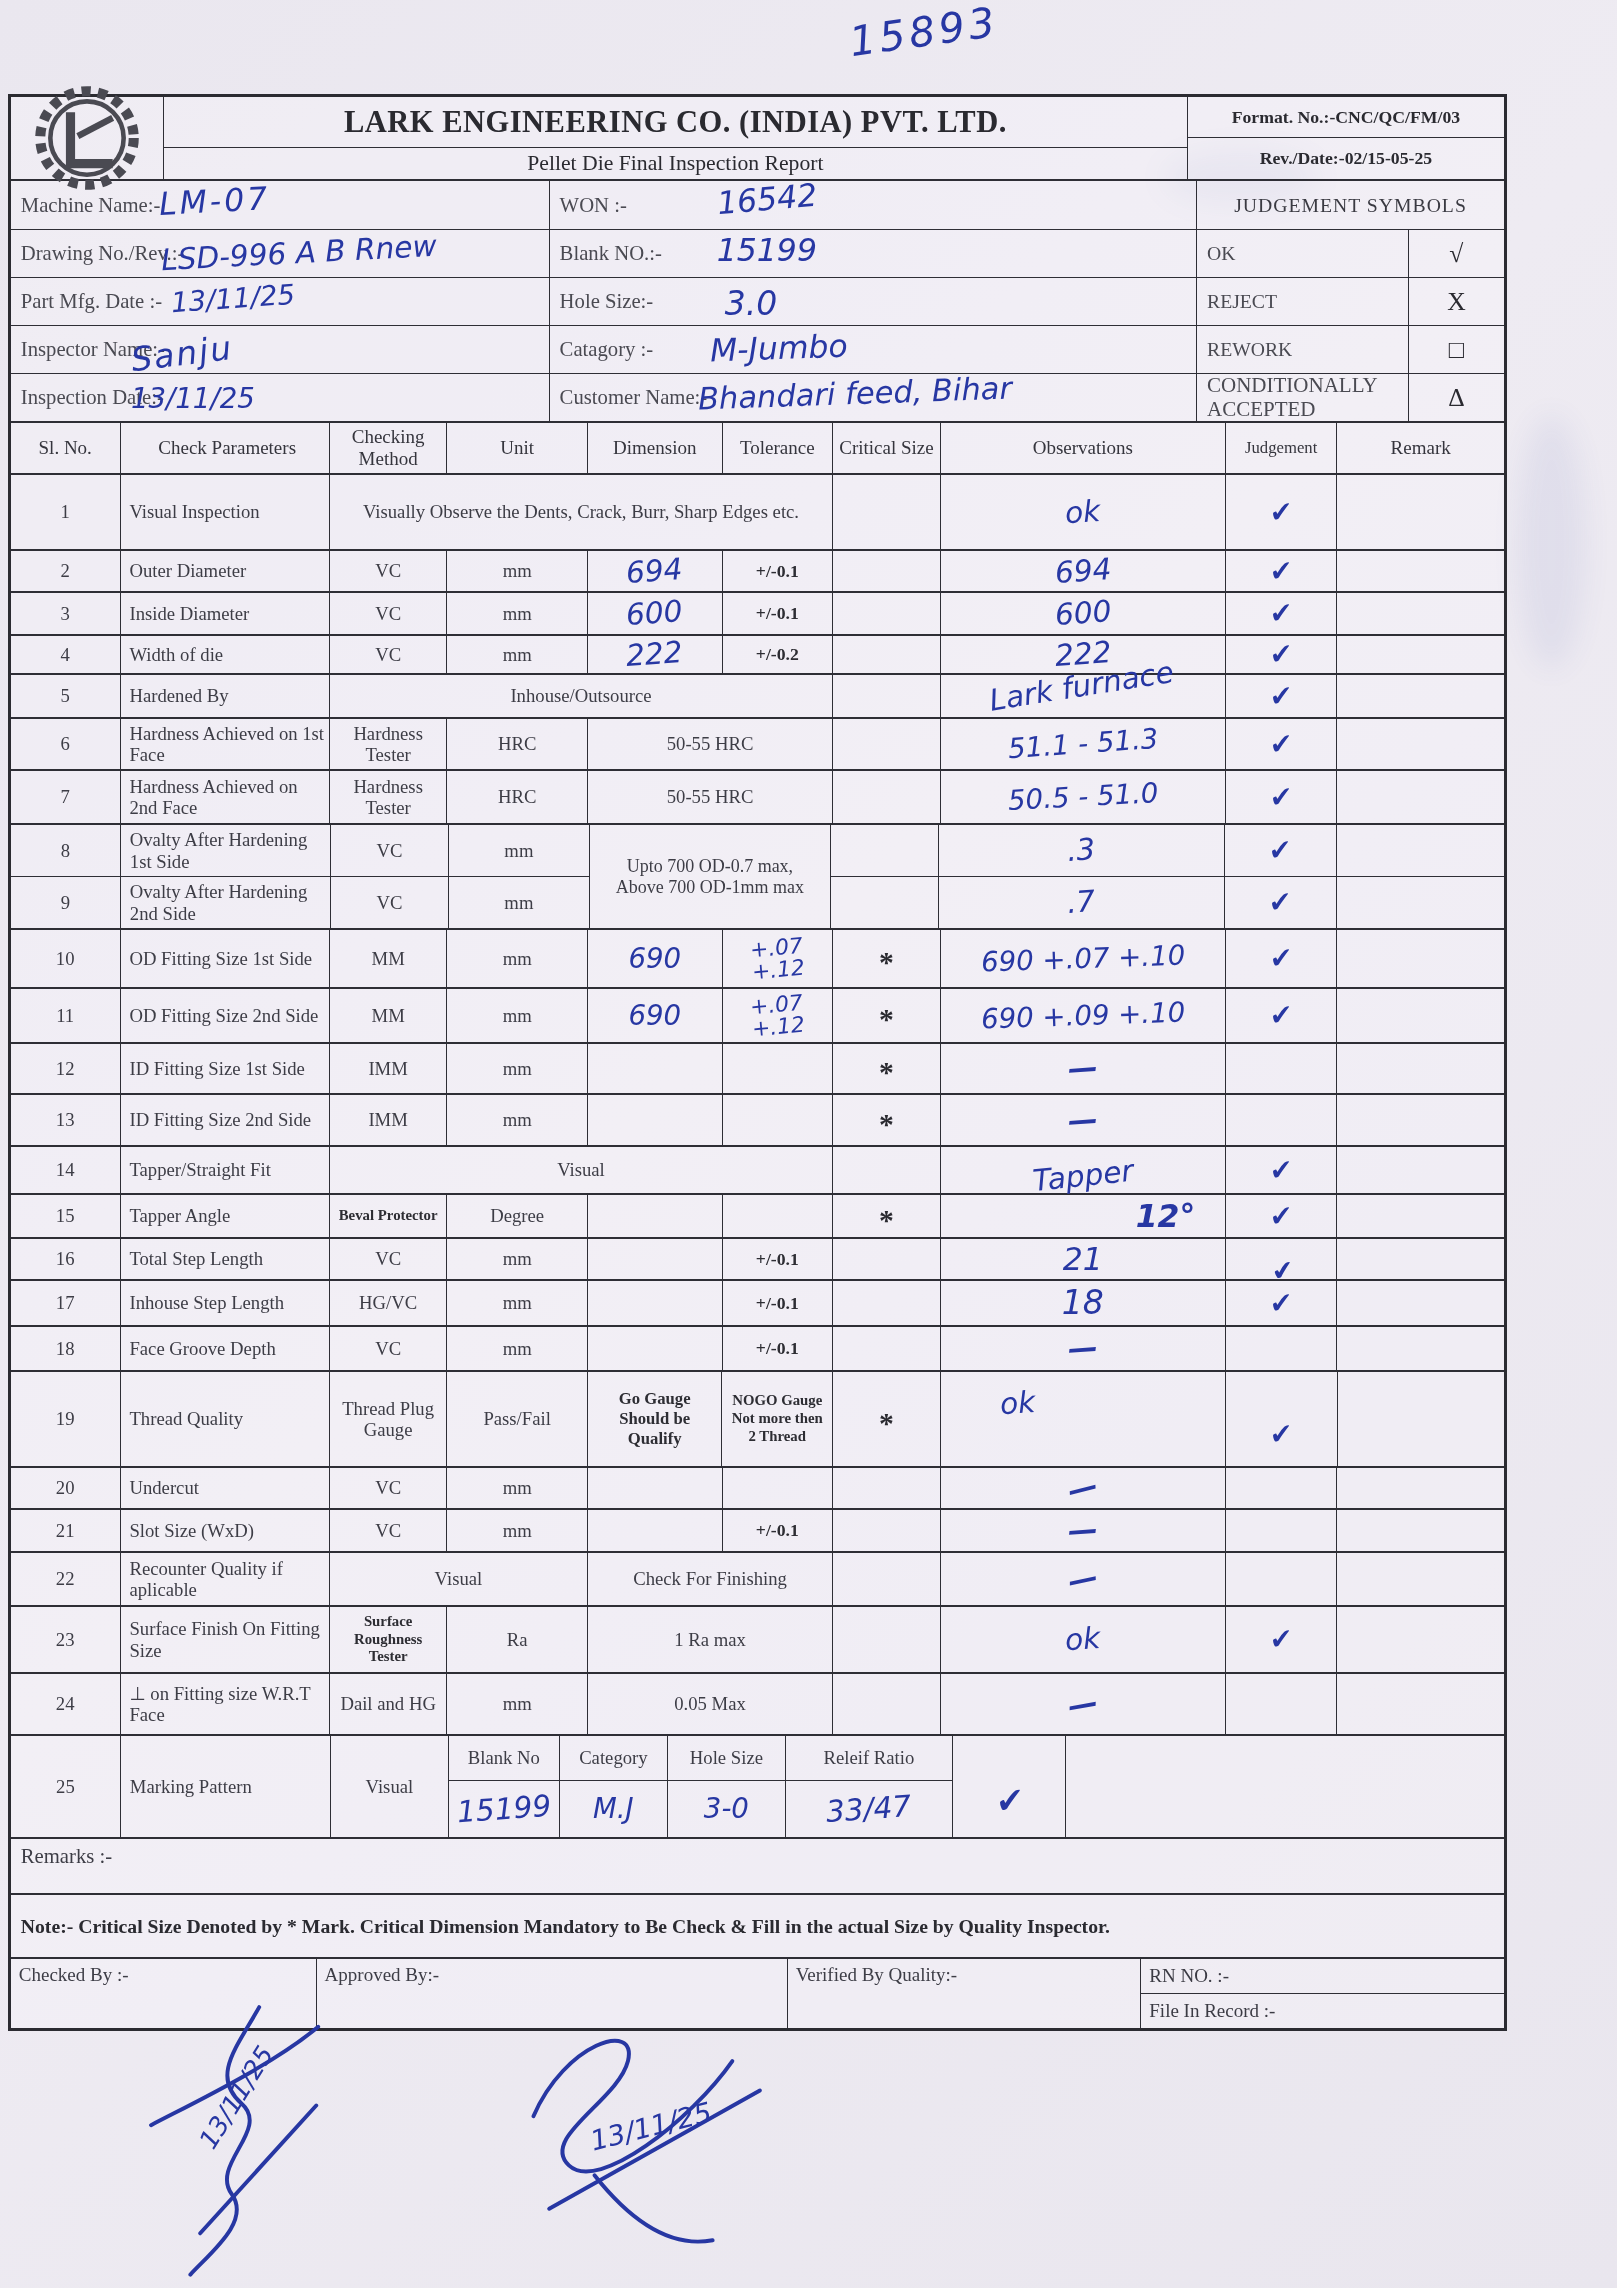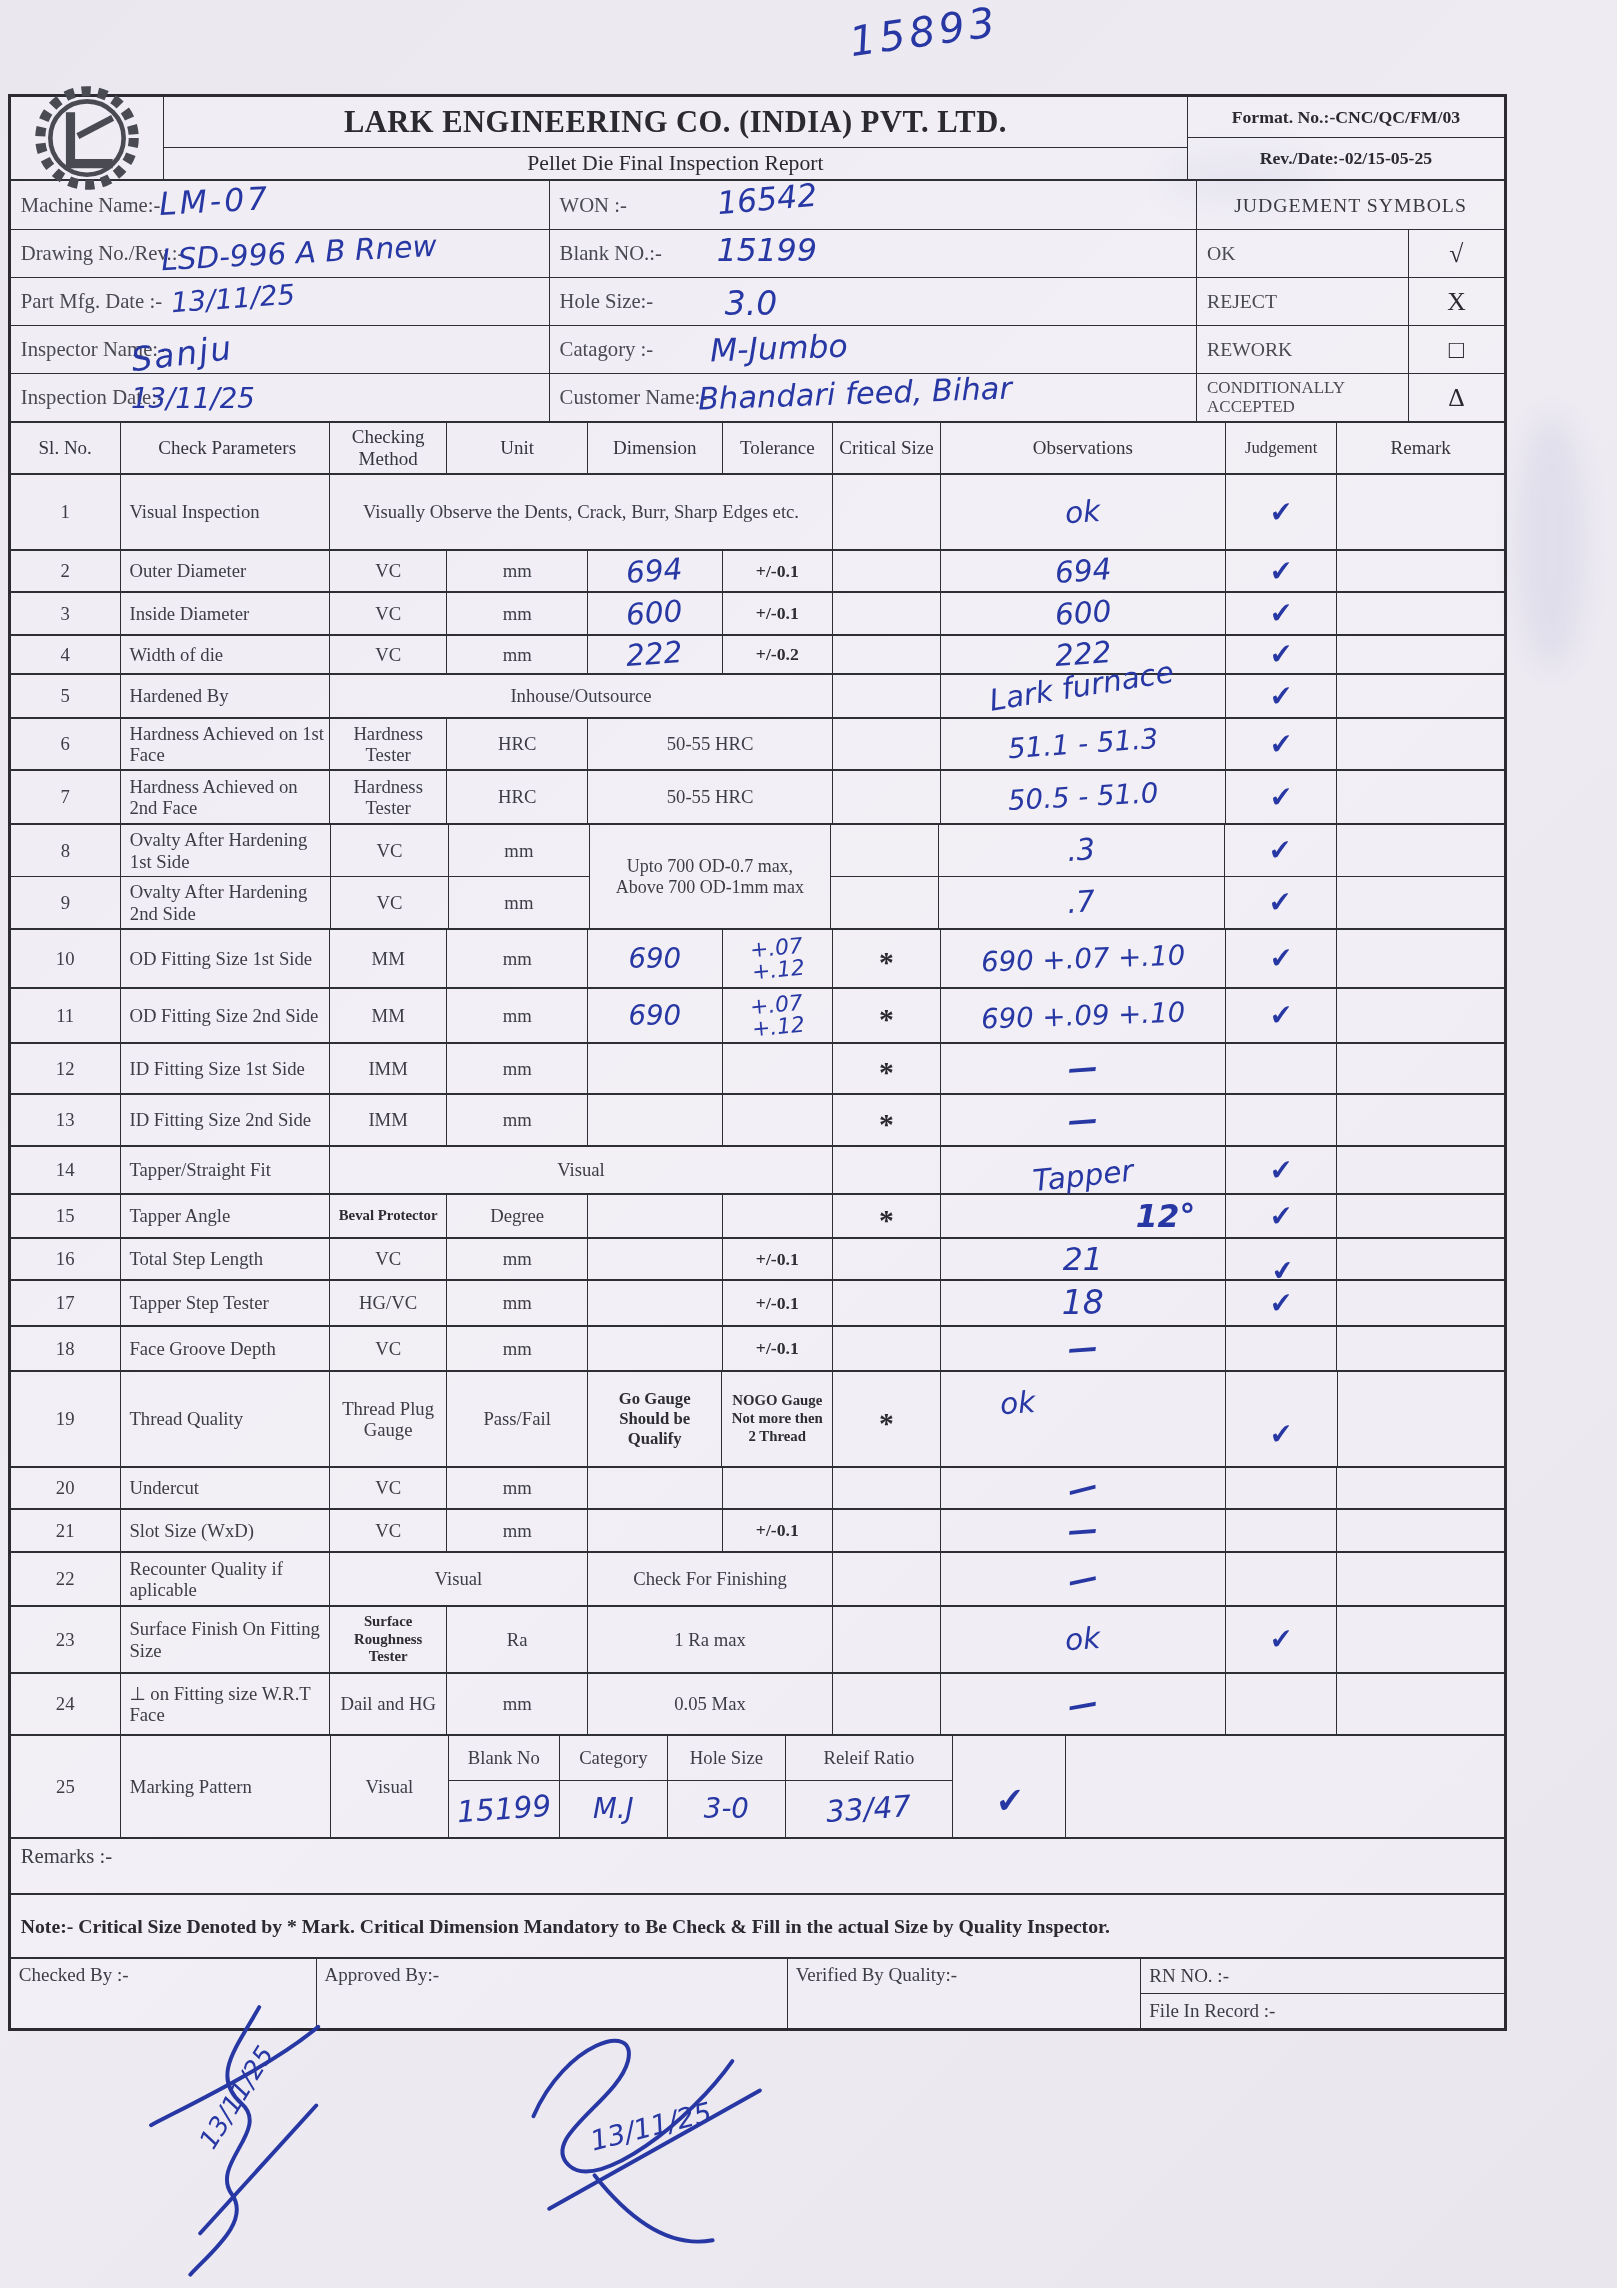--- a/index.html
+++ b/index.html
@@ -147,21 +147,21 @@
           </div>
         <div class="irow js">
             <span class="jlab">REJECT</span>
             <span class="jsym">X</span>
           </div>
         <div class="irow js">
             <span class="jlab">REWORK</span>
             <span class="jsym">□</span>
           </div>
         <div class="irow js">
-            <span class="jlab" style="font-size:17px;line-height:1.1">CONDITIONALLY ACCEPTED</span>
+            <span class="jlab" style="font-size:21px;line-height:1.1">CONDITIONALLY ACCEPTED</span>
             <span class="jsym">Δ</span>
           </div>
       </div>
     </div>
 
     <div class="r" style="height:52px">
       <div class="c sl hc">Sl. No.</div>
       <div class="c par hc" style="justify-content:center;text-align:center">Check Parameters</div>
       <div class="c met hc">Checking Method</div>
       <div class="c un hc">Unit</div>
@@ -448,21 +448,21 @@
       <div class="c ob" style="overflow:visible">
           <span class="hw" style="font-size:31.5px">21</span>
         </div>
       <div class="c ju" style="overflow:visible">
           <span class="tick" style="transform:rotate(-8deg) translateY(11.8px)">✔</span>
         </div>
       <div class="c re"></div>
     </div>
     <div class="r" style="height:46px">
       <div class="c sl">17</div>
-      <div class="c par">Tapper Step Tester</div>
+      <div class="c par">Inhouse Step Length</div>
       <div class="c met">HG/VC</div>
       <div class="c un">mm</div>
       <div class="c di"></div>
       <div class="c to tb">+/-0.1</div>
       <div class="c cr"></div>
       <div class="c ob">
           <span class="hw" style="font-size:33px">18</span>
         </div>
       <div class="c ju">
           <span class="tick">✔</span>

